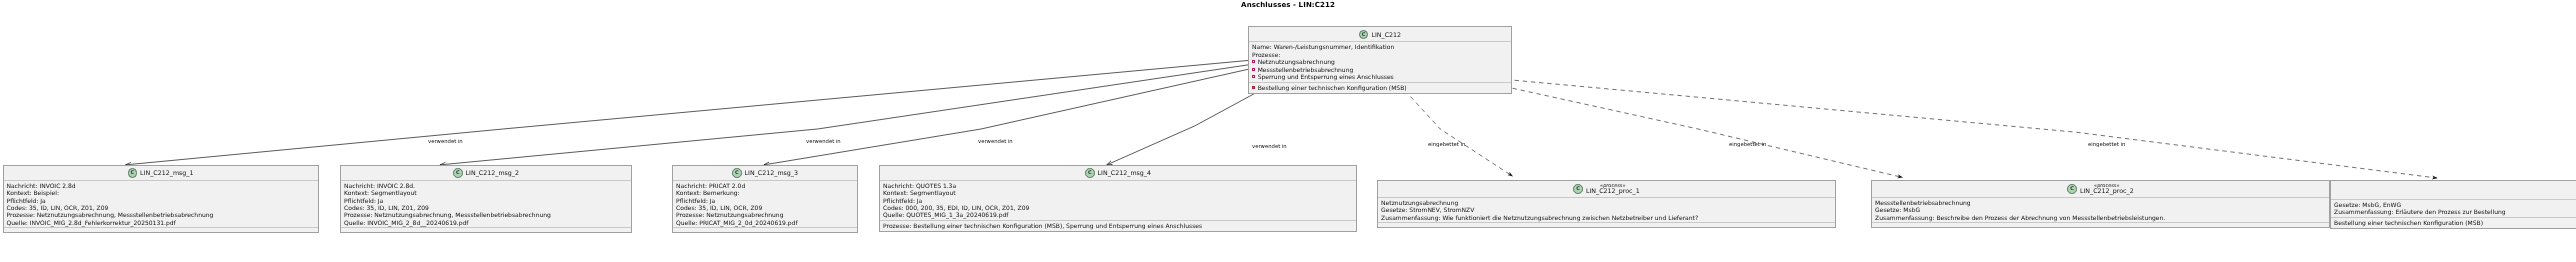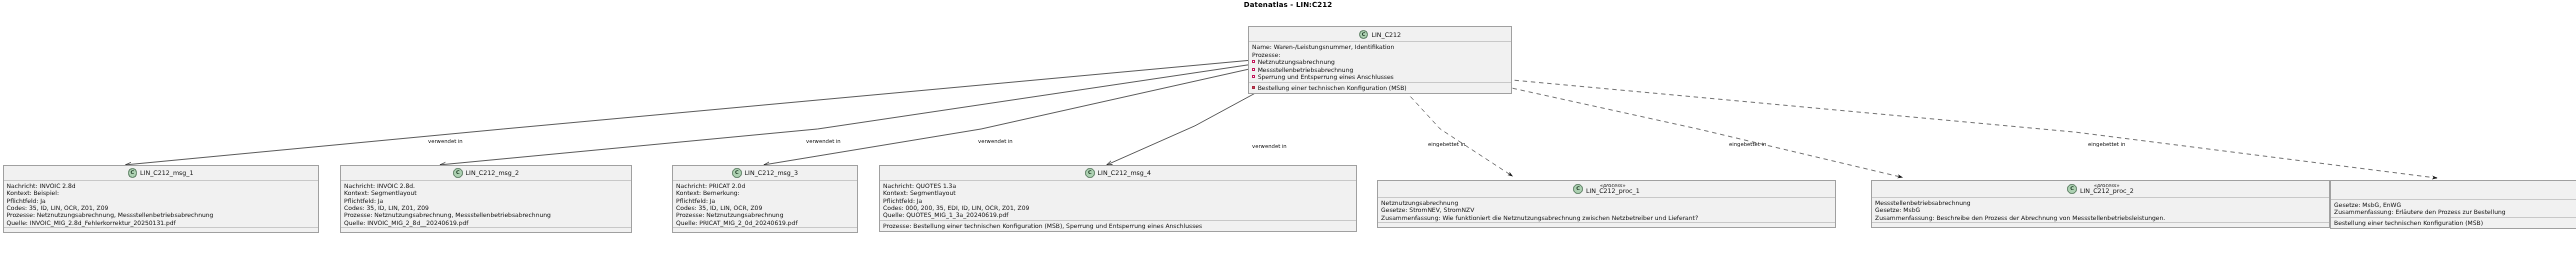--- a/index.html
+++ b/index.html
@@ -39,21 +39,21 @@
   .sq.priv{background:#d63b55;border:0.6px solid #a52a3f;}
 
   .edge-label{position:absolute;font-size:5.3px;color:#111;white-space:nowrap;
               background:transparent;}
 </style>
 </head>
 <body>
 
 <div id="diagram">
 
-  <div class="title">Datenatlas - LIN:C212</div>
+  <div class="title">Anschlusses - LIN:C212</div>
 
   <svg class="edge-layer" width="2576" height="263" viewBox="0 0 4096 418">
     <defs>
       <marker id="arrowSolid" markerWidth="10" markerHeight="10" refX="8" refY="3.2" orient="auto" markerUnits="userSpaceOnUse">
         <path d="M0,0 L9,3.2 L0,6.4 L2.6,3.2 z" fill="#1a1a1a"></path>
       </marker>
       <marker id="arrowOpen" markerWidth="11" markerHeight="11" refX="9" refY="3.4" orient="auto" markerUnits="userSpaceOnUse">
         <path d="M0.5,0.3 L9.5,3.4 L0.5,6.5" fill="none" stroke="#1a1a1a" stroke-width="1.1"></path>
       </marker>
     </defs>

